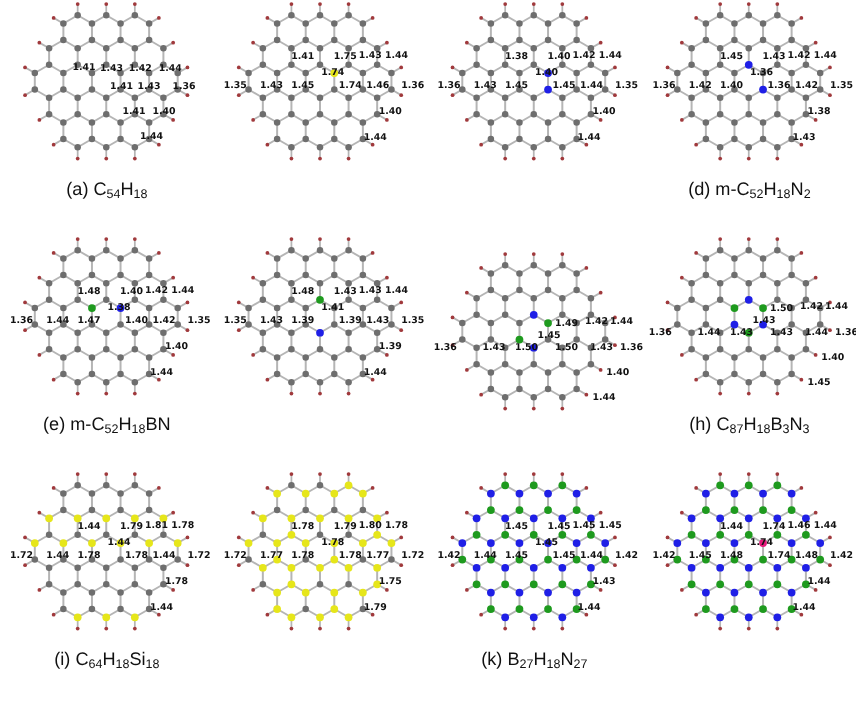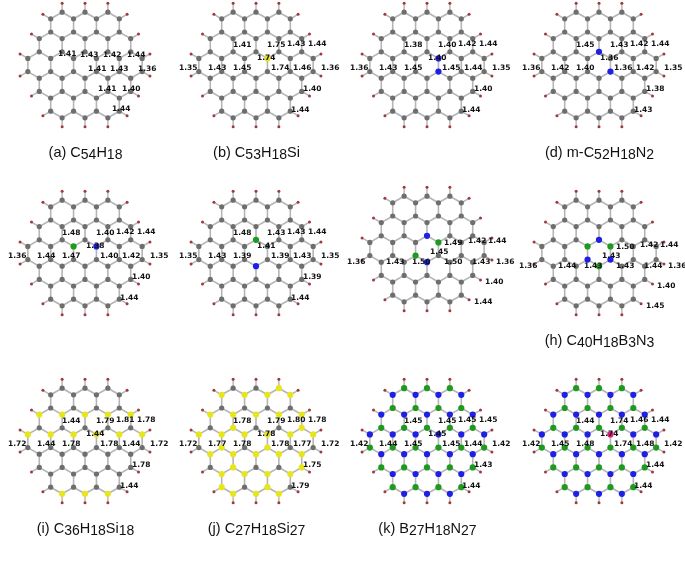--- a/index.html
+++ b/index.html
@@ -1,21 +1,21 @@
 <!DOCTYPE html>
 <html><head>
 <meta charset="utf-8">
 <style>
   html,body{margin:0;padding:0;background:#ffffff;}
   body{width:685px;height:565px;position:relative;overflow:hidden;font-family:"Liberation Sans",sans-serif;}
   .grid{position:absolute;left:0;top:0;width:685px;height:565px;}
   .panel{position:absolute;width:171px;height:188px;}
   .panel svg{position:absolute;left:0;top:0;width:171px;height:140px;overflow:visible;}
   .caption{position:absolute;left:0;width:171px;text-align:center;font-size:14.5px;color:#111;top:144px;white-space:nowrap;font-family:"Liberation Sans",sans-serif;}
-  .caption sub{font-size:14px;vertical-align:-2px;}
+  .caption sub{font-size:10px;vertical-align:-2px;}
   .lbl{font-family:"DejaVu Sans",sans-serif;font-weight:bold;font-size:7.5px;fill:#111;}
 </style>
 </head>
 <body>
 
 <div class="grid" id="grid">
     <div class="panel" style="left: 0px; top: 0px;">
       <svg viewBox="0 0 171 140">
         <g>
           <line x1="39.27385868018165" y1="51.8" x2="50.70539401013624" y2="58.4" stroke="#b5b5b5" stroke-width="1.6"></line>
@@ -379,21 +379,20 @@
           <text x="8" y="70" class="lbl">1.35</text>
           <text x="37" y="70" class="lbl">1.43</text>
           <text x="62" y="70" class="lbl">1.45</text>
           <text x="100" y="70" class="lbl">1.74</text>
           <text x="122" y="70" class="lbl">1.46</text>
           <text x="150" y="70" class="lbl">1.36</text>
           <text x="132" y="91" class="lbl">1.40</text>
           <text x="120" y="112" class="lbl">1.44</text>
         </g>
       </svg>
-      <div class="caption"><span>(b) </span><span>C</span><sub>53</sub><span>H</span><sub>18</sub><span>Si</span></div>
     </div>
     <div class="panel" style="left: 342px; top: 0px;">
       <svg viewBox="0 0 171 140">
         <g>
           <line x1="39.27385868018165" y1="51.8" x2="50.70539401013624" y2="58.4" stroke="#b5b5b5" stroke-width="1.6"></line>
           <line x1="50.70539401013624" y1="58.4" x2="50.70539401013624" y2="71.6" stroke="#b5b5b5" stroke-width="1.6"></line>
           <line x1="50.70539401013624" y1="71.6" x2="39.27385868018165" y2="78.2" stroke="#b5b5b5" stroke-width="1.6"></line>
           <line x1="39.27385868018165" y1="78.2" x2="27.842323350227055" y2="71.6" stroke="#b5b5b5" stroke-width="1.6"></line>
           <line x1="27.842323350227055" y1="71.6" x2="27.84232335022706" y2="58.4" stroke="#b5b5b5" stroke-width="1.6"></line>
           <line x1="27.84232335022706" y1="58.4" x2="39.27385868018165" y2="51.8" stroke="#b5b5b5" stroke-width="1.6"></line>
@@ -942,20 +941,21 @@
           <text x="8" y="70" class="lbl">1.36</text>
           <text x="37" y="70" class="lbl">1.44</text>
           <text x="62" y="70" class="lbl">1.47</text>
           <text x="100" y="70" class="lbl">1.40</text>
           <text x="122" y="70" class="lbl">1.42</text>
           <text x="150" y="70" class="lbl">1.35</text>
           <text x="132" y="91" class="lbl">1.40</text>
           <text x="120" y="112" class="lbl">1.44</text>
         </g>
       </svg>
+      <div class="caption"><span>(e) m-</span><span>C</span><sub>52</sub><span>H</span><sub>18</sub><span>B</span><span>N</span></div>
     </div>
     <div class="panel" style="left: 171px; top: 188px;">
       <svg viewBox="0 0 171 140">
         <g>
           <line x1="39.27385868018165" y1="51.8" x2="50.70539401013624" y2="58.4" stroke="#b5b5b5" stroke-width="1.6"></line>
           <line x1="50.70539401013624" y1="58.4" x2="50.70539401013624" y2="71.6" stroke="#b5b5b5" stroke-width="1.6"></line>
           <line x1="50.70539401013624" y1="71.6" x2="39.27385868018165" y2="78.2" stroke="#b5b5b5" stroke-width="1.6"></line>
           <line x1="39.27385868018165" y1="78.2" x2="27.842323350227055" y2="71.6" stroke="#b5b5b5" stroke-width="1.6"></line>
           <line x1="27.842323350227055" y1="71.6" x2="27.84232335022706" y2="58.4" stroke="#b5b5b5" stroke-width="1.6"></line>
           <line x1="27.84232335022706" y1="58.4" x2="39.27385868018165" y2="51.8" stroke="#b5b5b5" stroke-width="1.6"></line>
@@ -1130,21 +1130,21 @@
           <text x="37" y="70" class="lbl">1.43</text>
           <text x="62" y="70" class="lbl">1.39</text>
           <text x="100" y="70" class="lbl">1.39</text>
           <text x="122" y="70" class="lbl">1.43</text>
           <text x="150" y="70" class="lbl">1.35</text>
           <text x="132" y="91" class="lbl">1.39</text>
           <text x="120" y="112" class="lbl">1.44</text>
         </g>
       </svg>
     </div>
-    <div class="panel" style="left: 342px; top: 184px;">
+    <div class="panel" style="left: 342px; top: 200px;">
       <svg viewBox="0 0 171 140">
         <g>
           <line x1="39.27385868018165" y1="51.8" x2="50.70539401013624" y2="58.4" stroke="#b5b5b5" stroke-width="1.6"></line>
           <line x1="50.70539401013624" y1="58.4" x2="50.70539401013624" y2="71.6" stroke="#b5b5b5" stroke-width="1.6"></line>
           <line x1="50.70539401013624" y1="71.6" x2="39.27385868018165" y2="78.2" stroke="#b5b5b5" stroke-width="1.6"></line>
           <line x1="39.27385868018165" y1="78.2" x2="27.842323350227055" y2="71.6" stroke="#b5b5b5" stroke-width="1.6"></line>
           <line x1="27.842323350227055" y1="71.6" x2="27.84232335022706" y2="58.4" stroke="#b5b5b5" stroke-width="1.6"></line>
           <line x1="27.84232335022706" y1="58.4" x2="39.27385868018165" y2="51.8" stroke="#b5b5b5" stroke-width="1.6"></line>
           <line x1="50.70539401013624" y1="71.6" x2="62.13692934009082" y2="78.2" stroke="#b5b5b5" stroke-width="1.6"></line>
           <line x1="62.13692934009082" y1="78.2" x2="62.13692934009082" y2="91.39999999999999" stroke="#b5b5b5" stroke-width="1.6"></line>
@@ -1501,21 +1501,21 @@
           <text x="5" y="80" class="lbl">1.36</text>
           <text x="44" y="80" class="lbl">1.44</text>
           <text x="70" y="80" class="lbl">1.43</text>
           <text x="102" y="80" class="lbl">1.43</text>
           <text x="130" y="80" class="lbl">1.44</text>
           <text x="154" y="80" class="lbl">1.36</text>
           <text x="143" y="100" class="lbl">1.40</text>
           <text x="132" y="120" class="lbl">1.45</text>
         </g>
       </svg>
-      <div class="caption"><span>(h) </span><span>C</span><sub>40</sub><span>H</span><sub>18</sub><span>B</span><sub>3</sub><span>N</span><sub>3</sub></div>
+      <div class="caption"><span>(h) </span><span>C</span><sub>87</sub><span>H</span><sub>18</sub><span>B</span><sub>3</sub><span>N</span><sub>3</sub></div>
     </div>
     <div class="panel" style="left: 0px; top: 376px;">
       <svg viewBox="0 0 171 140">
         <g>
           <line x1="39.27385868018165" y1="51.8" x2="50.70539401013624" y2="58.4" stroke="#b5b5b5" stroke-width="1.6"></line>
           <line x1="50.70539401013624" y1="58.4" x2="50.70539401013624" y2="71.6" stroke="#b5b5b5" stroke-width="1.6"></line>
           <line x1="50.70539401013624" y1="71.6" x2="39.27385868018165" y2="78.2" stroke="#b5b5b5" stroke-width="1.6"></line>
           <line x1="39.27385868018165" y1="78.2" x2="27.842323350227055" y2="71.6" stroke="#b5b5b5" stroke-width="1.6"></line>
           <line x1="27.842323350227055" y1="71.6" x2="27.84232335022706" y2="58.4" stroke="#b5b5b5" stroke-width="1.6"></line>
           <line x1="27.84232335022706" y1="58.4" x2="39.27385868018165" y2="51.8" stroke="#b5b5b5" stroke-width="1.6"></line>
@@ -1689,21 +1689,21 @@
           <text x="8" y="70" class="lbl">1.72</text>
           <text x="37" y="70" class="lbl">1.44</text>
           <text x="62" y="70" class="lbl">1.78</text>
           <text x="100" y="70" class="lbl">1.78</text>
           <text x="122" y="70" class="lbl">1.44</text>
           <text x="150" y="70" class="lbl">1.72</text>
           <text x="132" y="91" class="lbl">1.78</text>
           <text x="120" y="112" class="lbl">1.44</text>
         </g>
       </svg>
-      <div class="caption"><span>(i) </span><span>C</span><sub>36</sub><span>H</span><sub>18</sub><span>Si</span><sub>18</sub></div>
+      <div class="caption"><span>(i) </span><span>C</span><sub>64</sub><span>H</span><sub>18</sub><span>Si</span><sub>18</sub></div>
     </div>
     <div class="panel" style="left: 171px; top: 376px;">
       <svg viewBox="0 0 171 140">
         <g>
           <line x1="39.27385868018165" y1="51.8" x2="50.70539401013624" y2="58.4" stroke="#b5b5b5" stroke-width="1.6"></line>
           <line x1="50.70539401013624" y1="58.4" x2="50.70539401013624" y2="71.6" stroke="#b5b5b5" stroke-width="1.6"></line>
           <line x1="50.70539401013624" y1="71.6" x2="39.27385868018165" y2="78.2" stroke="#b5b5b5" stroke-width="1.6"></line>
           <line x1="39.27385868018165" y1="78.2" x2="27.842323350227055" y2="71.6" stroke="#b5b5b5" stroke-width="1.6"></line>
           <line x1="27.842323350227055" y1="71.6" x2="27.84232335022706" y2="58.4" stroke="#b5b5b5" stroke-width="1.6"></line>
           <line x1="27.84232335022706" y1="58.4" x2="39.27385868018165" y2="51.8" stroke="#b5b5b5" stroke-width="1.6"></line>
@@ -1877,21 +1877,20 @@
           <text x="8" y="70" class="lbl">1.72</text>
           <text x="37" y="70" class="lbl">1.77</text>
           <text x="62" y="70" class="lbl">1.78</text>
           <text x="100" y="70" class="lbl">1.78</text>
           <text x="122" y="70" class="lbl">1.77</text>
           <text x="150" y="70" class="lbl">1.72</text>
           <text x="132" y="91" class="lbl">1.75</text>
           <text x="120" y="112" class="lbl">1.79</text>
         </g>
       </svg>
-      <div class="caption"><span>(j) </span><span>C</span><sub>27</sub><span>H</span><sub>18</sub><span>Si</span><sub>27</sub></div>
     </div>
     <div class="panel" style="left: 342px; top: 376px;">
       <svg viewBox="0 0 171 140">
         <g>
           <line x1="39.27385868018165" y1="51.8" x2="50.70539401013624" y2="58.4" stroke="#b5b5b5" stroke-width="1.6"></line>
           <line x1="50.70539401013624" y1="58.4" x2="50.70539401013624" y2="71.6" stroke="#b5b5b5" stroke-width="1.6"></line>
           <line x1="50.70539401013624" y1="71.6" x2="39.27385868018165" y2="78.2" stroke="#b5b5b5" stroke-width="1.6"></line>
           <line x1="39.27385868018165" y1="78.2" x2="27.842323350227055" y2="71.6" stroke="#b5b5b5" stroke-width="1.6"></line>
           <line x1="27.842323350227055" y1="71.6" x2="27.84232335022706" y2="58.4" stroke="#b5b5b5" stroke-width="1.6"></line>
           <line x1="27.84232335022706" y1="58.4" x2="39.27385868018165" y2="51.8" stroke="#b5b5b5" stroke-width="1.6"></line>

